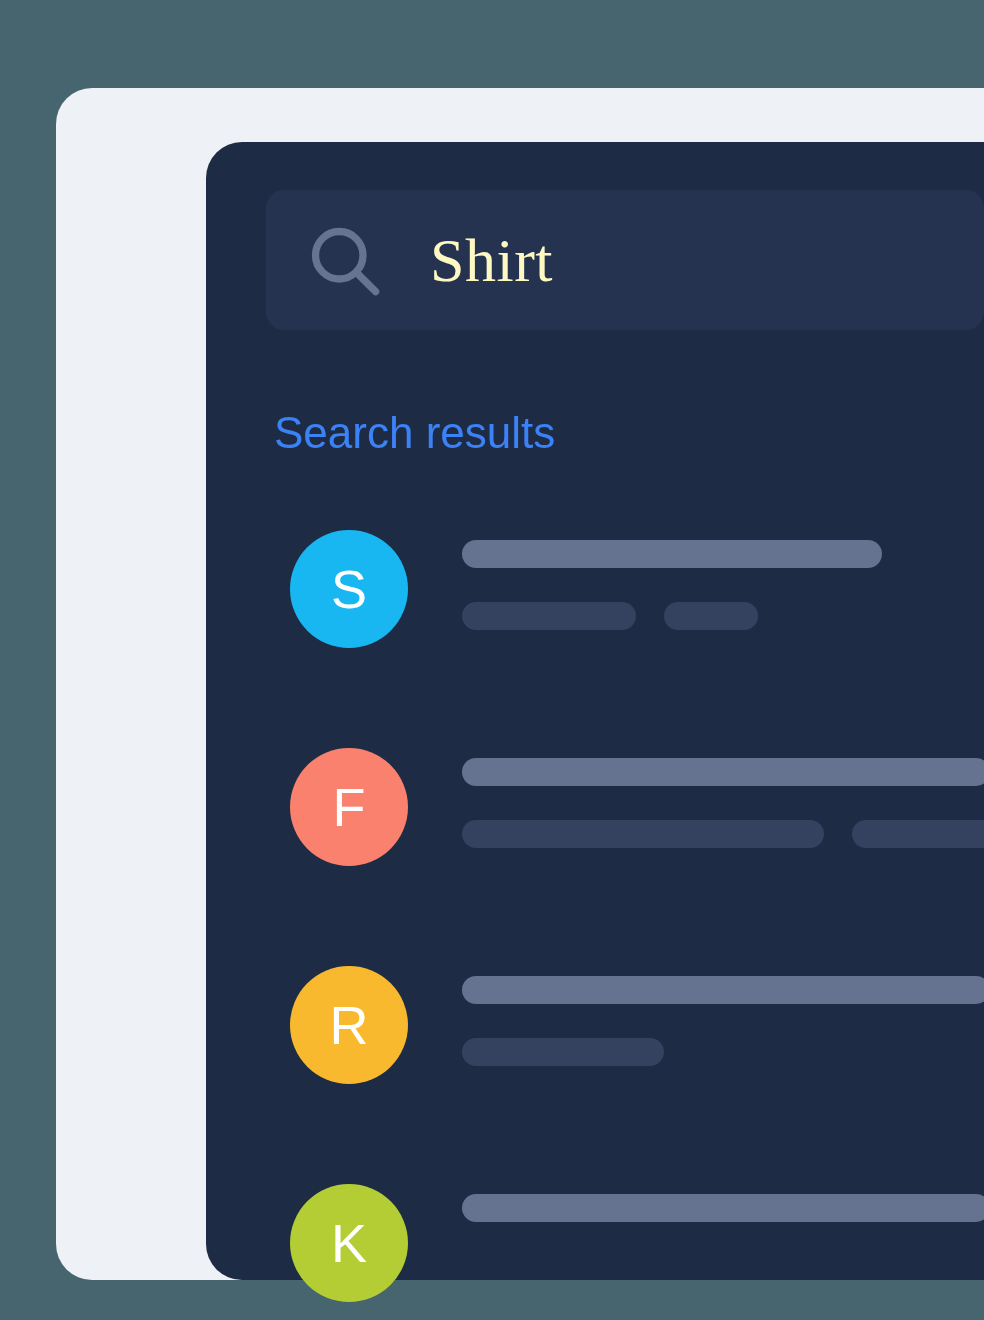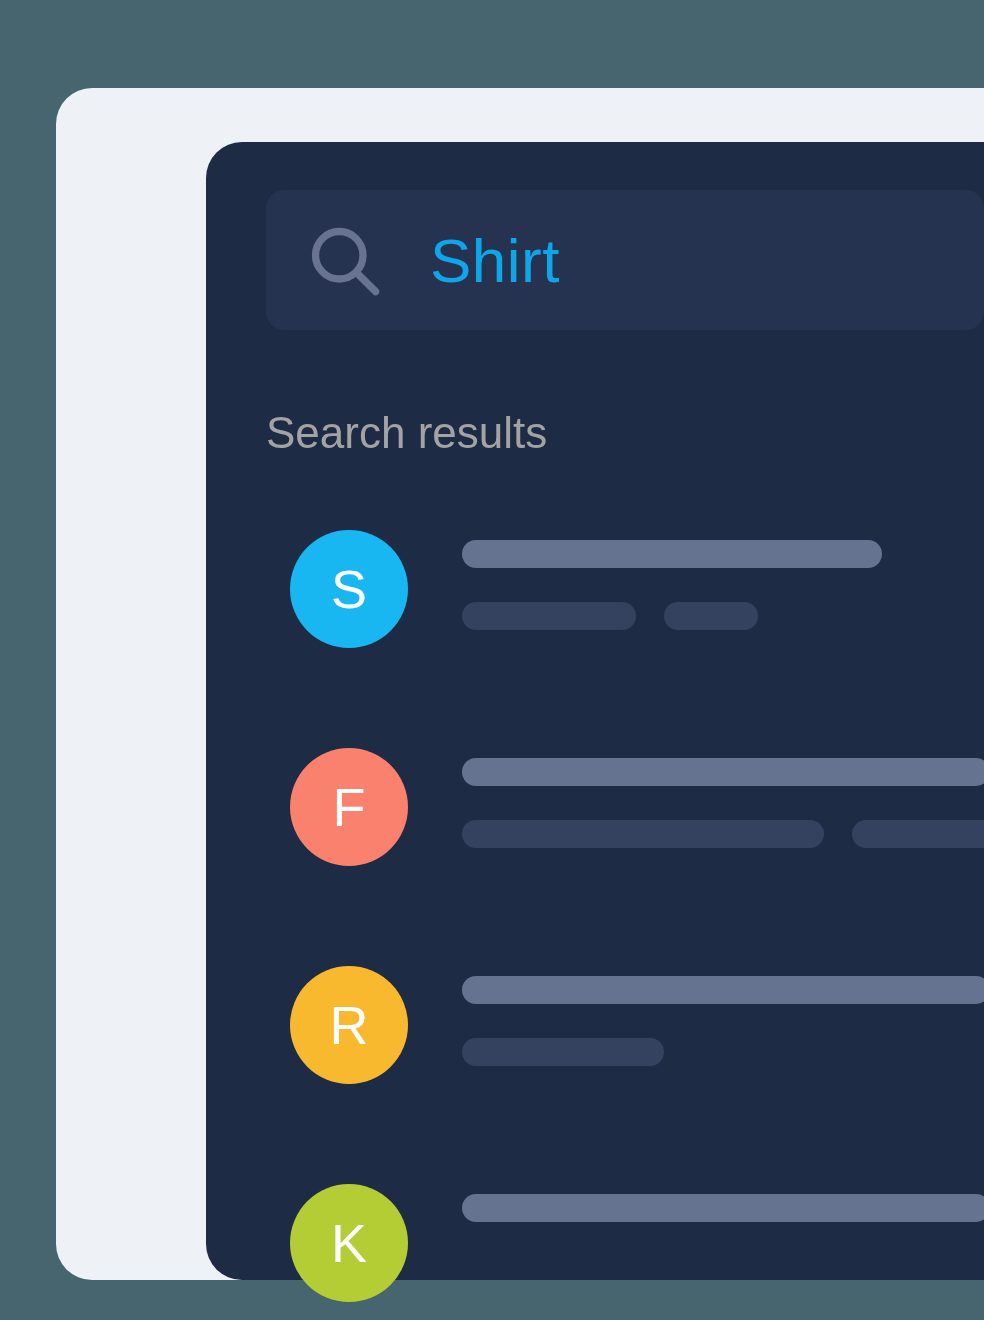--- a/index.html
+++ b/index.html
@@ -43,30 +43,32 @@
       padding: 0 40px;
       gap: 48px;
       margin-right: 0;
     }
     .search-icon {
       width: 76px;
       height: 76px;
       flex-shrink: 0;
     }
     .search-text {
-      color: #0ea5e9;
+      color: #fef9c3;
       font-size: 62px;
       font-weight: 400;
       letter-spacing: 0.5px;
+      font-family: Liberation Serif, serif;
     }
     .results-heading {
-      color: #a3a3a3;
+      color: #3b82f6;
       font-size: 44px;
       font-weight: 400;
       margin-top: 78px;
+      margin-left: 8px;
     }
     .results-list {
       margin-top: 72px;
       display: flex;
       flex-direction: column;
       gap: 100px;
     }
     .result-row {
       display: flex;
       align-items: flex-start;

